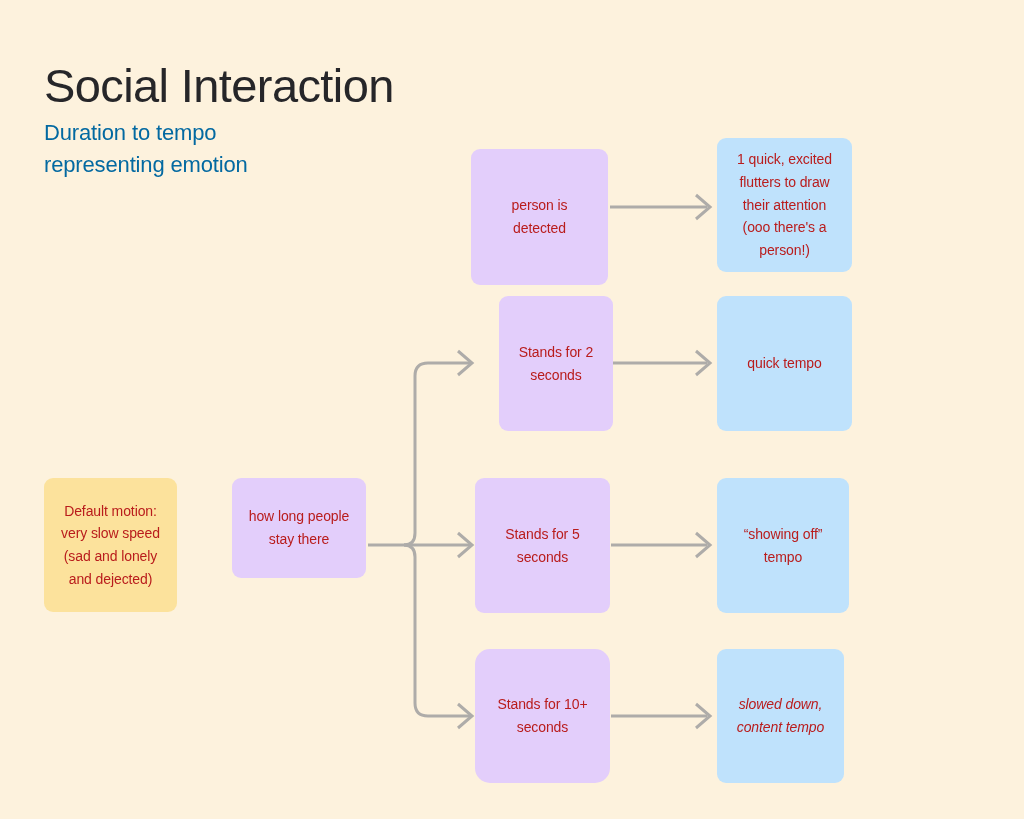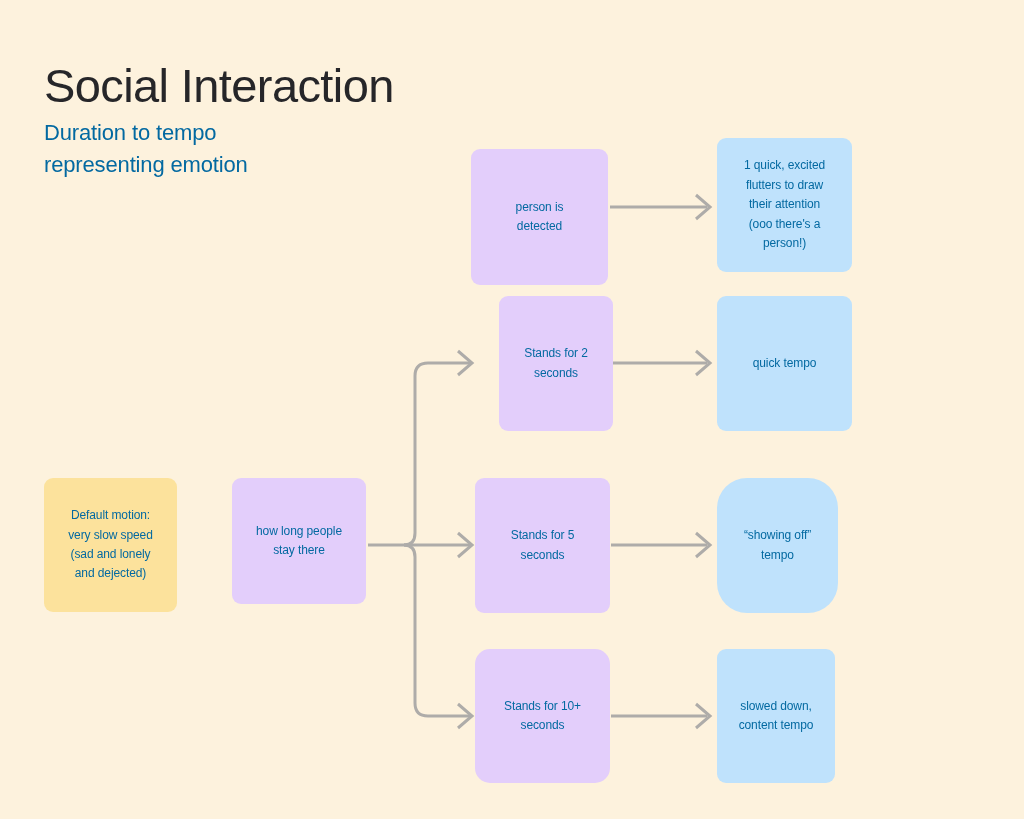--- a/index.html
+++ b/index.html
@@ -50,24 +50,24 @@
   
   .node {
     position: absolute;
     display: flex;
     align-items: center;
     justify-content: center;
     text-align: center;
     border-radius: 9px;
     box-sizing: border-box;
     padding: 6px 12px;
-    font-size: 12px;
+    font-size: 14px;
     line-height: 1.62;
     letter-spacing: -0.1px;
-    color: #0369a1;
+    color: #b91c1c;
     white-space: pre-line;
   }
   .node.yellow { background: #fce29c; }
   .node.purple { background: #e3cefb; }
   .node.blue   { background: #bfe2fc; }
 
   
   #wires {
     position: absolute;
     left: 0;
@@ -142,21 +142,21 @@
       <line x1="611" y1="716" x2="707" y2="716" stroke="#aeaca9" stroke-width="3"></line>
       <polyline class="head" points="696,704 710,716 696,728"></polyline>
     </g>
   </svg>
 
   <div class="node yellow" style="left:44px; top:478px; width:133px; height:134px;">Default motion:
 very slow speed
 (sad and lonely
 and dejected)</div>
 
-  <div class="node purple" style="left:232px; top:478px; width:134px; height:126px;">how long people
+  <div class="node purple" style="left:232px; top:478px; width:134px; height:100px;">how long people
 stay there</div>
 
   <div class="node purple" style="left:471px; top:149px; width:137px; height:136px;">person is
 detected</div>
 
   <div class="node purple" style="left:499px; top:296px; width:114px; height:135px;">Stands for 2
 seconds</div>
 
   <div class="node purple" style="left:475px; top:478px; width:135px; height:135px;">Stands for 5
 seconds</div>
@@ -165,19 +165,19 @@
 seconds</div>
 
   <div class="node blue" style="left:717px; top:138px; width:135px; height:134px;">1 quick, excited
 flutters to draw
 their attention
 (ooo there's a
 person!)</div>
 
   <div class="node blue" style="left:717px; top:296px; width:135px; height:135px;">quick tempo</div>
 
-  <div class="node blue" style="left:717px; top:478px; width:121px; height:135px;border-radius:30px;">“showing off”
+  <div class="node blue" style="left:717px; top:478px; width:132px; height:135px;">“showing off”
 tempo</div>
 
-  <div class="node blue" style="left:717px; top:649px; width:118px; height:134px;">slowed down,
+  <div class="node blue" style="left:717px; top:649px; width:127px; height:134px;font-style:italic;">slowed down,
 content tempo</div>
 
 </div>
 
 </body></html>

